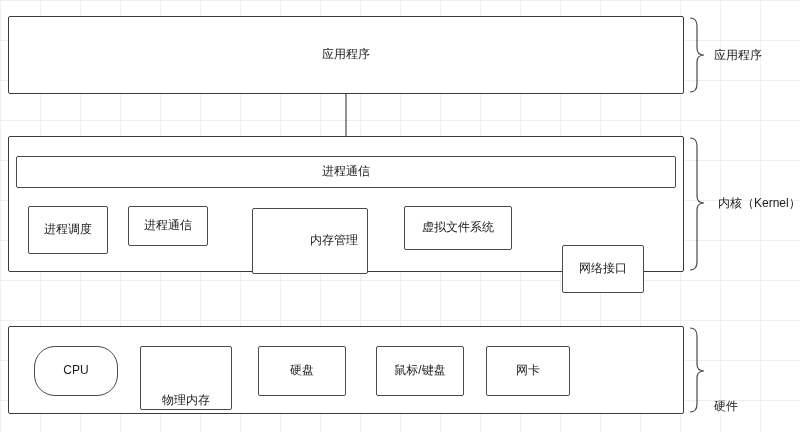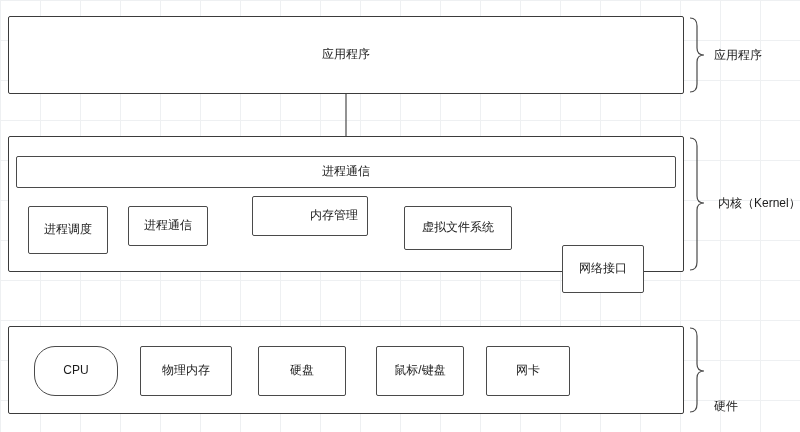--- a/index.html
+++ b/index.html
@@ -81,37 +81,37 @@
   <div class="box" style="left:16px; top:156px; width:660px; height:32px;">
     <span>进程通信</span>
   </div>
 
   <div class="box" style="left:28px; top:206px; width:80px; height:48px;">
     <span>进程调度</span>
   </div>
   <div class="box" style="left:128px; top:206px; width:80px; height:40px;">
     <span>进程通信</span>
   </div>
-  <div class="box" style="left:252px; top:196px; width:116px; height:40px;padding-left:48px;">
+  <div class="box" style="left:252px; top:208px; width:116px; height:66px;padding-left:48px;">
     <span>内存管理</span>
   </div>
   <div class="box" style="left:404px; top:206px; width:108px; height:44px;">
     <span>虚拟文件系统</span>
   </div>
   <div class="box" style="left:562px; top:214px; width:82px; height:48px;margin-top:31px;">
     <span>网络接口</span>
   </div>
 
   <div class="box outer" style="left:8px; top:326px; width:676px; height:88px; display:block;">
   </div>
 
   <div class="box" style="left:34px; top:346px; width:84px; height:50px;border-radius:21px;">
     <span>CPU</span>
   </div>
-  <div class="box" style="left:140px; top:346px; width:92px; height:50px;">
+  <div class="box" style="left:140px; top:346px; width:92px; height:64px;align-items:flex-end;">
     <span>物理内存</span>
   </div>
   <div class="box" style="left:258px; top:346px; width:88px; height:50px;">
     <span>硬盘</span>
   </div>
   <div class="box" style="left:376px; top:346px; width:88px; height:50px;">
     <span>鼠标/键盘</span>
   </div>
   <div class="box" style="left:486px; top:346px; width:84px; height:50px;">
     <span>网卡</span>

